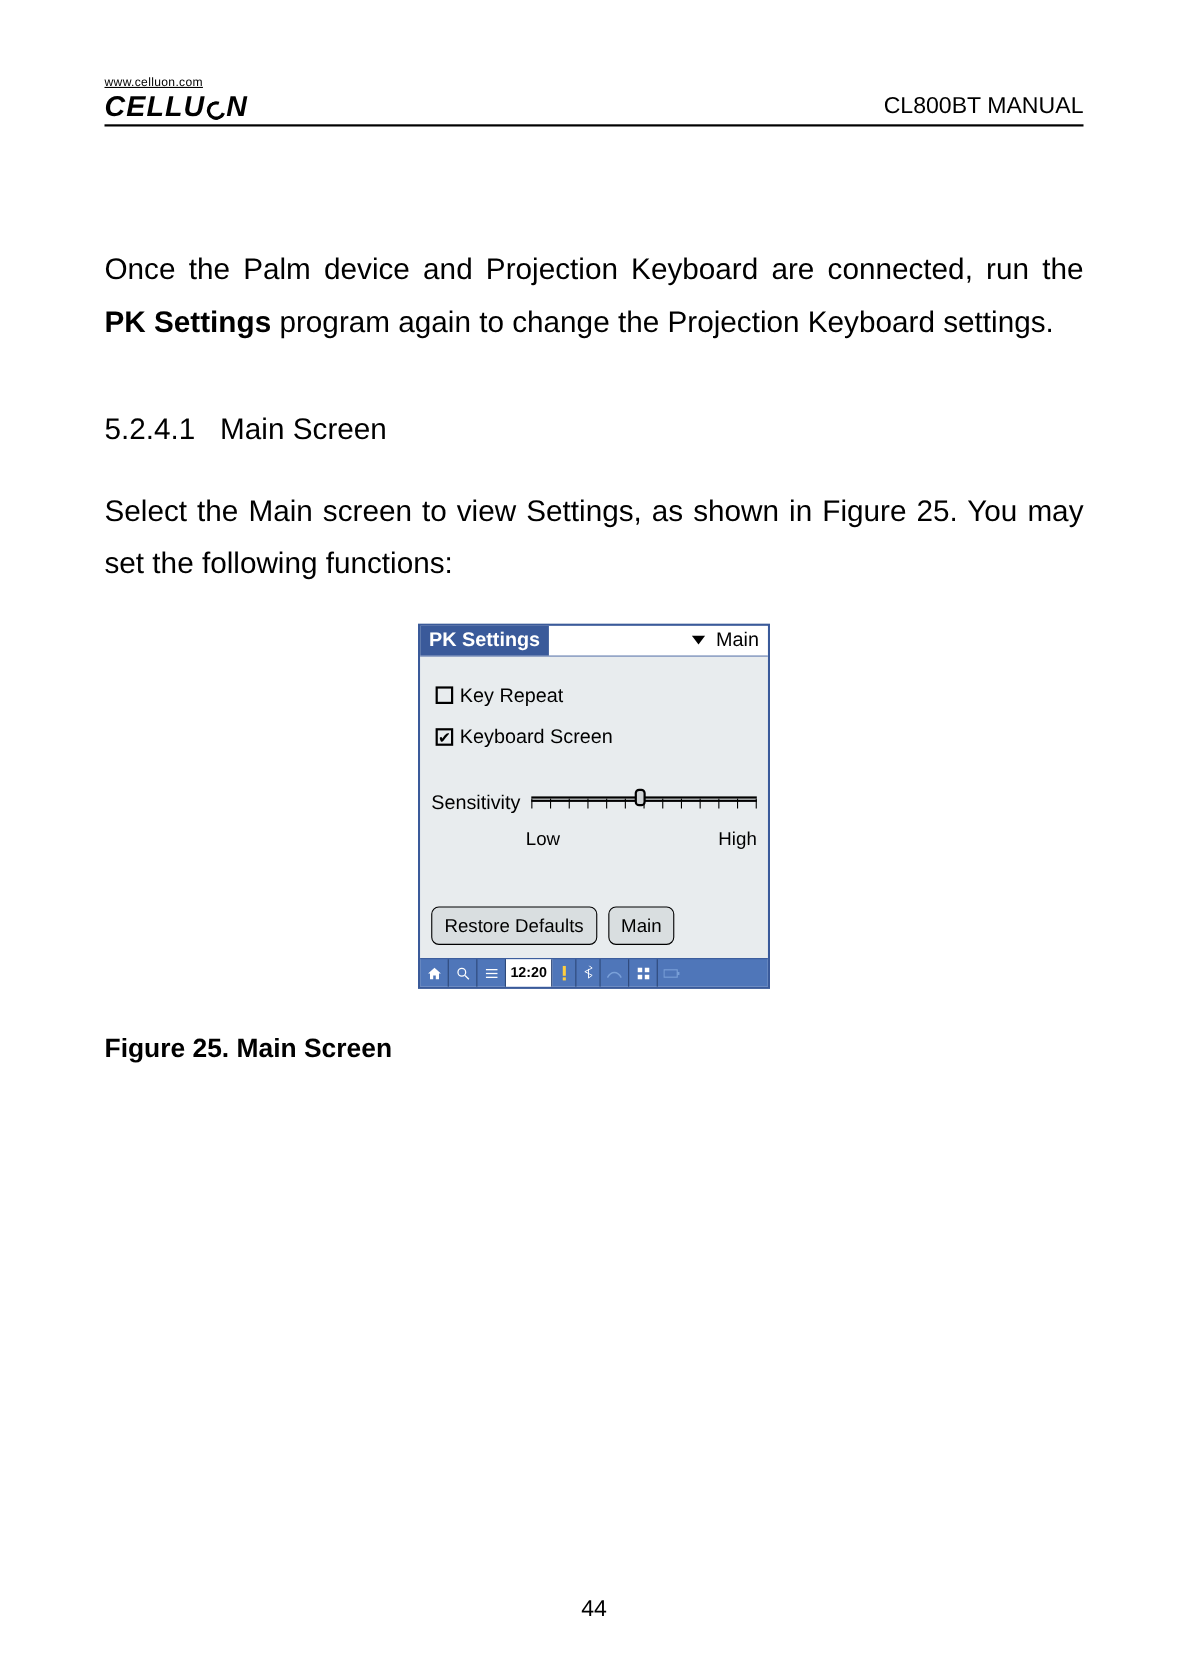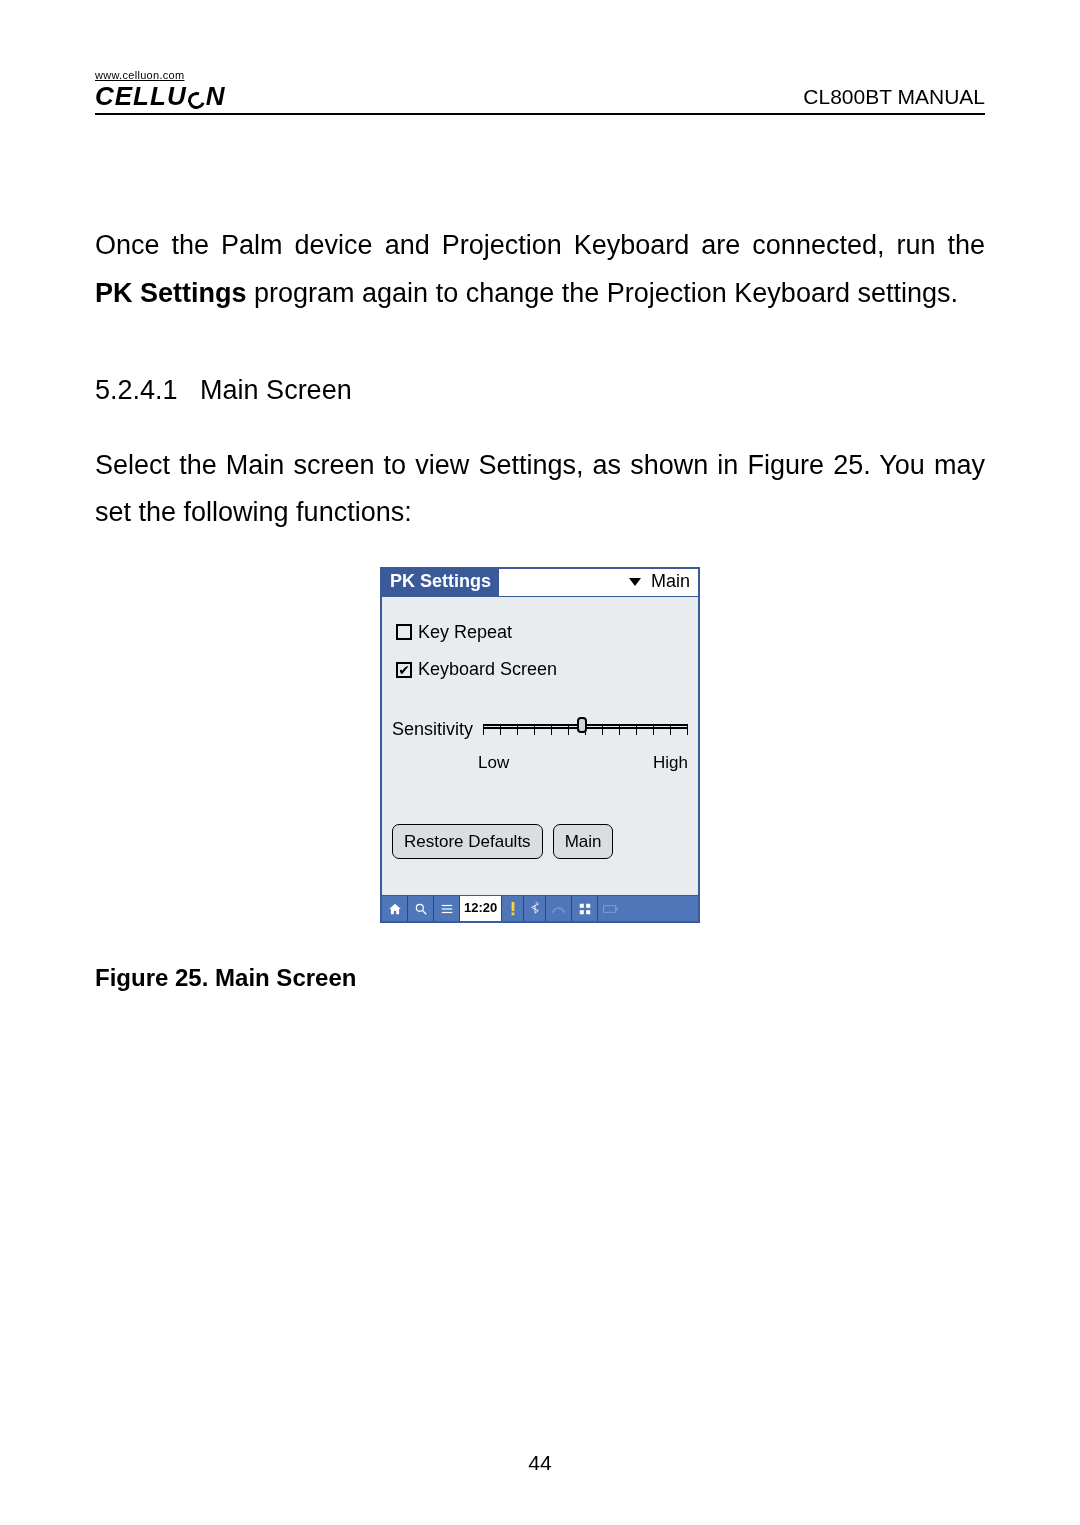--- a/index.html
+++ b/index.html
@@ -211,21 +211,20 @@
     font-size: 17px;
     background: #d9dee0;
     cursor: pointer;
   }
   .palm-statusbar {
     display: flex;
     align-items: stretch;
     height: 26px;
     border-top: 1px solid #3a5a9a;
     background: #4f76b9;
-    margin-top: 24px;
   }
   .sb-cell {
     border-right: 1px solid #2d4878;
     display: flex;
     align-items: center;
     justify-content: center;
     color: #fff;
     font-size: 13px;
     padding: 0 5px;
   }

